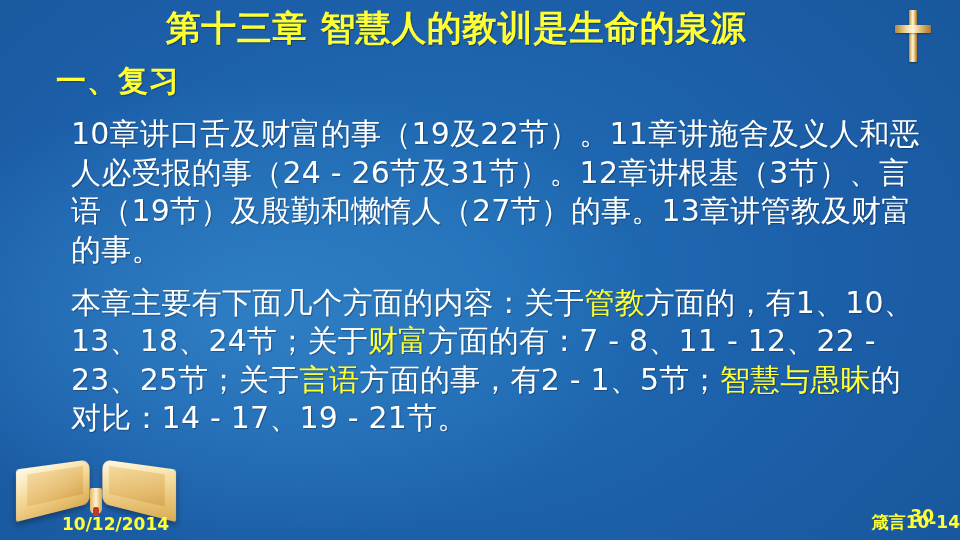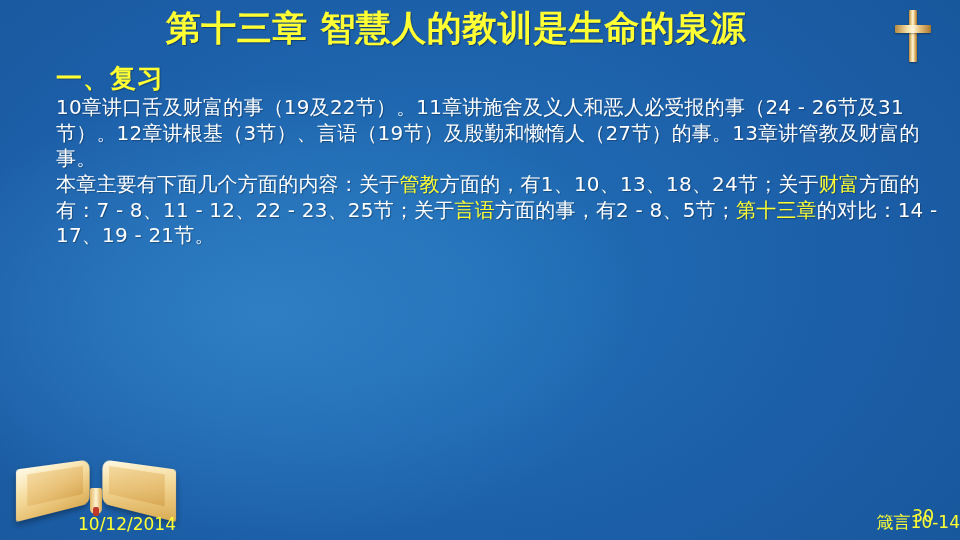--- a/index.html
+++ b/index.html
@@ -56,32 +56,32 @@
 
   
   .body-block {
     position: absolute;
     left: 56px;
     right: 20px;
     top: 62px;
   }
   .sec-head {
     color: #ffff33;
-    font-size: 26px;
+    font-size: 30px;
     font-weight: bold;
     line-height: 1.28;
     text-shadow: 1px 1px 1px rgba(0,0,0,0.3);
     margin: 0;
     letter-spacing: 1px;
   }
   .para {
     color: #ffffff;
-    font-size: 20px;
+    font-size: 30px;
     line-height: 1.28;
-    margin: 0;
+    margin: 15px;
     text-shadow: 1px 1px 1px rgba(0,0,0,0.3);
     letter-spacing: 0.2px;
   }
   .hl { color: #ffff33; }
 
   
   .book {
     position: absolute;
     left: 16px;
     bottom: 22px;
@@ -136,22 +136,21 @@
   }
 
   
   .footer {
     position: absolute;
     left: 0; right: 0;
     bottom: 4px;
     height: 28px;
     color: #ffff33;
     font-size: 17px;
-    font-weight: normal;
-    margin-left: 16px;
+    font-weight: bold;
   }
   .footer .f-date  { position: absolute; left: 62px;  bottom: 2px; }
   .footer .f-title { position: absolute; left: 0; right: 0; text-align: right; bottom: 2px; }
   .footer .f-page  { position: absolute; right: 26px; bottom: 10px; }
 </style>
 </head>
 <body>
 
 <div id="slide">
 
@@ -163,21 +162,21 @@
   <div class="slide-title">第十三章 智慧人的教训是生命的泉源</div>
 
   <div class="body-block">
 
     <div class="sec-head">一、复习</div>
     <div class="para">
       <span>10章讲口舌及财富的事（19及22节）。11章讲施舍及义人和恶人必受报的事（24 - 26节及31节）。12章讲根基（3节）、言语（19节）及殷勤和懒惰人（27节）的事。13章讲管教及财富的事。</span>
     </div>
 
     <div class="para">
-      <span>本章主要有下面几个方面的内容：关于</span><span class="hl">管教</span><span>方面的，有1、10、13、18、24节；关于</span><span class="hl">财富</span><span>方面的有：7 - 8、11 - 12、22 - 23、25节；关于</span><span class="hl">言语</span><span>方面的事，有2 - 8、5节；</span><span class="hl">第十三章</span><span>的对比：14 - 17、19 - 21节。</span>
+      <span>本章主要有下面几个方面的内容：关于</span><span class="hl">管教</span><span>方面的，有1、10、13、18、24节；关于</span><span class="hl">财富</span><span>方面的有：7 - 8、11 - 12、22 - 23、25节；关于</span><span class="hl">言语</span><span>方面的事，有2 - 1、5节；</span><span class="hl">智慧与愚昧</span><span>的对比：14 - 17、19 - 21节。</span>
     </div>
 
   </div>
 
   <div class="book">
     <div class="page left">
       <div class="inner l"></div>
     </div>
     <div class="page right">
       <div class="inner r"></div>

